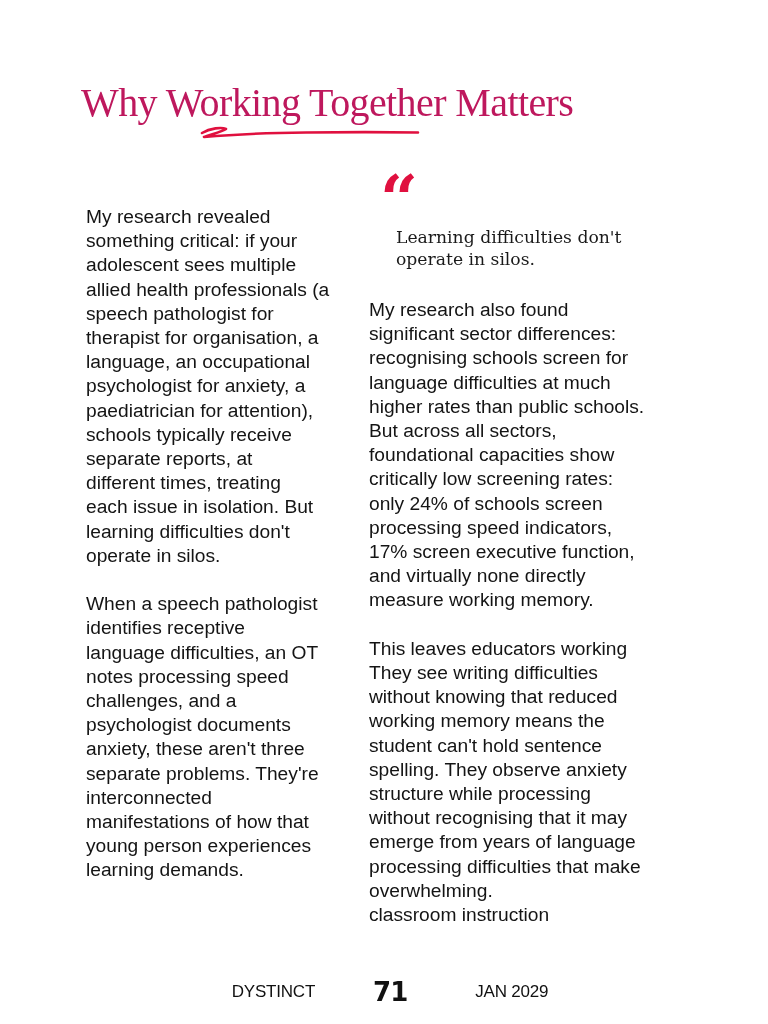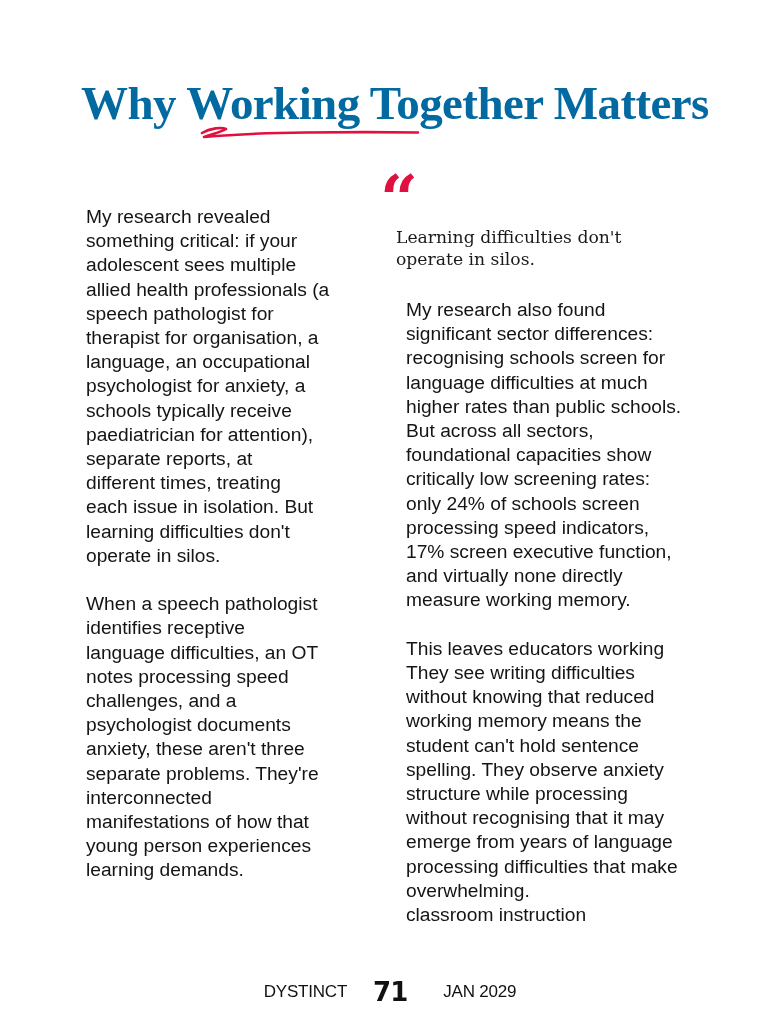--- a/index.html
+++ b/index.html
@@ -13,43 +13,43 @@
       position: relative;
       overflow: hidden;
       color: #111111;
     }
     .title {
       position: absolute;
       left: 81px;
       top: 80px;
       margin: 0;
       font-family: "Liberation Serif", "DejaVu Serif", serif;
-      font-weight: bold;
-      font-size: 47px;
+      font-weight: normal;
+      font-size: 40px;
       letter-spacing: -0.6px;
       line-height: 46px;
-      color: #0369a1;
+      color: #be185d;
       white-space: nowrap;
     }
     .title-underline {
       position: absolute;
       left: 196px;
       top: 124px;
       width: 224px;
       height: 18px;
     }
     .col {
       position: absolute;
       font-family: Liberation Sans, sans-serif;
       font-size: 19.2px;
       line-height: 24.2px;
       color: #141414;
     }
     .col-left { left: 86px; top: 205px; width: 290px; }
-    .col-right { left: 406px; top: 298px; width: 300px; }
+    .col-right { left: 369px; top: 298px; width: 300px; }
     .para { margin: 0; }
     .para-gap { height: 24.2px; }
     .line { display: block; white-space: nowrap; }
     .quote-mark {
       position: absolute;
       left: 380px;
       top: 166px;
       font-family: "DejaVu Serif", "Liberation Serif", serif;
       font-weight: bold;
       font-size: 66px;
@@ -71,20 +71,21 @@
       position: absolute;
       top: 976px;
       left: 0;
       width: 768px;
       height: 32px;
       display: flex;
       justify-content: center;
       align-items: center;
       font-family: "Liberation Sans", "DejaVu Sans", sans-serif;
       color: #111;
+      gap: 32px;
     }
     .footer-mag {
       font-size: 17px;
       letter-spacing: -0.2px;
       margin-right: 26px;
       margin-left: 12px;
     }
     .footer-page {
       font-size: 26px;
       font-weight: bold;
@@ -109,22 +110,22 @@
 <div class="col col-left">
   <p class="para">
     <span class="line">My research revealed</span>
     <span class="line">something critical: if your</span>
     <span class="line">adolescent sees multiple</span>
     <span class="line">allied health professionals (a</span>
     <span class="line">speech pathologist for</span>
     <span class="line">therapist for organisation, a</span>
     <span class="line">language, an occupational</span>
     <span class="line">psychologist for anxiety, a</span>
+    <span class="line">paediatrician for attention),</span>
     <span class="line">schools typically receive</span>
-    <span class="line">paediatrician for attention),</span>
     <span class="line">separate reports, at</span>
     <span class="line">different times, treating</span>
     <span class="line">each issue in isolation. But</span>
     <span class="line">learning difficulties don't</span>
     <span class="line">operate in silos.</span>
   </p>
   <div class="para-gap"></div>
   <p class="para">
     <span class="line">When a speech pathologist</span>
     <span class="line">identifies receptive</span>

